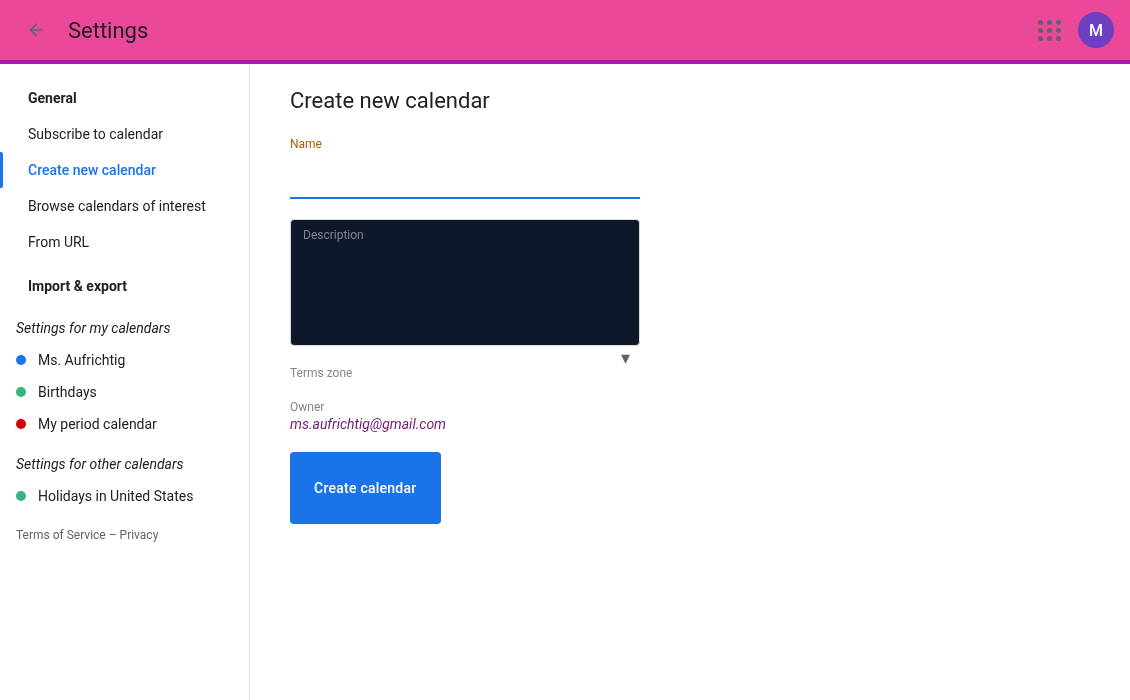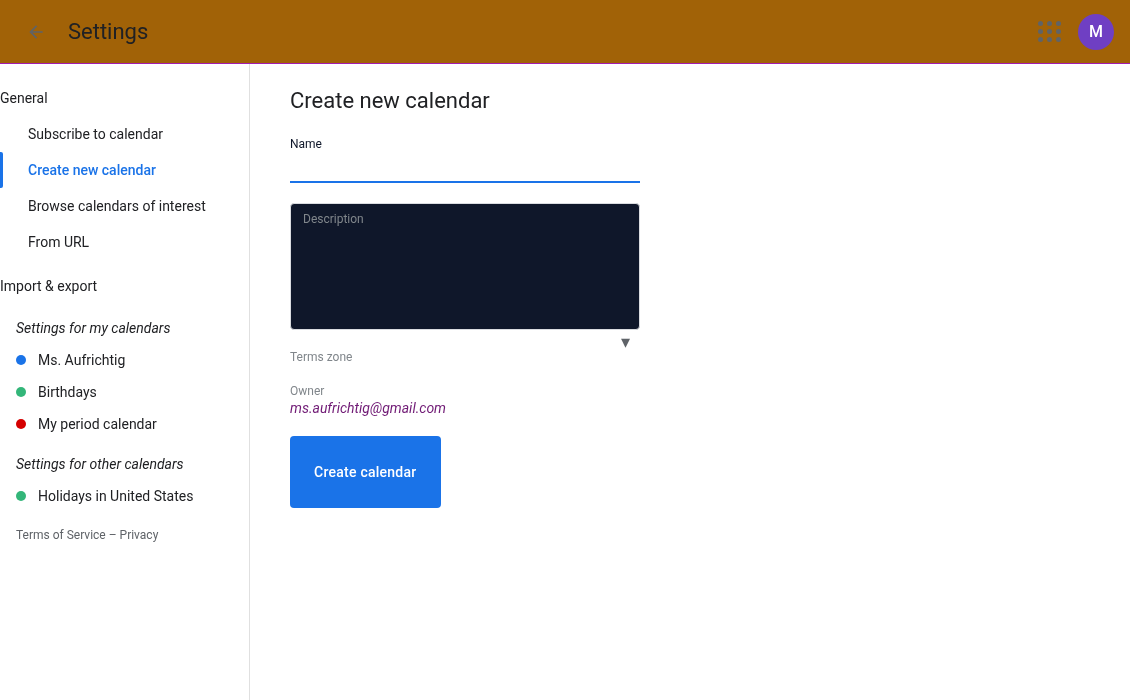--- a/index.html
+++ b/index.html
@@ -12,22 +12,22 @@
       width: 1130px;
       overflow: hidden;
     }
 
     
     .topbar {
       display: flex;
       align-items: center;
       height: 64px;
       padding: 0 16px;
-      border-bottom: 1px solid #a21caf;
-      background: #a16207;
+      border-bottom: 4px solid #a21caf;
+      background: #ec4899;
     }
     .topbar-left {
       display: flex;
       align-items: center;
       gap: 12px;
     }
     .back-btn {
       width: 40px;
       height: 40px;
       border-radius: 50%;
@@ -88,27 +88,28 @@
     .sidebar {
       width: 250px;
       min-width: 250px;
       padding: 16px 0;
       overflow-y: auto;
       border-right: 1px solid #e0e0e0;
     }
     .sidebar-item {
       display: flex;
       align-items: flex-end;
-      padding: 10px 0;
+      padding: 10px 28px;
       cursor: pointer;
       font-size: 14px;
       color: #202124;
       border-radius: 0 24px 24px 0;
       margin-right: 12px;
       position: relative;
+      font-weight: bold;
     }
     .sidebar-group {
       margin-bottom: 8px;
     }
     .sidebar-group-header {
       display: flex;
       align-items: center;
       justify-content: space-between;
       padding: 8px 16px;
       cursor: pointer;
@@ -209,22 +210,22 @@
       width: 100%;
       border: none;
       outline: none;
       font-size: 16px;
       color: #202124;
       padding: 8px 0 4px;
       background: transparent;
     }
     .input-label {
       font-size: 12px;
-      color: #0f172a;
-      margin-bottom: 0;
+      color: #a16207;
+      margin-bottom: 16px;
     }
 
     .textarea-wrapper {
       width: 350px;
       border: 1px solid #dadce0;
       border-radius: 4px;
       background: #0f172a;
     }
     .textarea-label {
       font-size: 12px;

